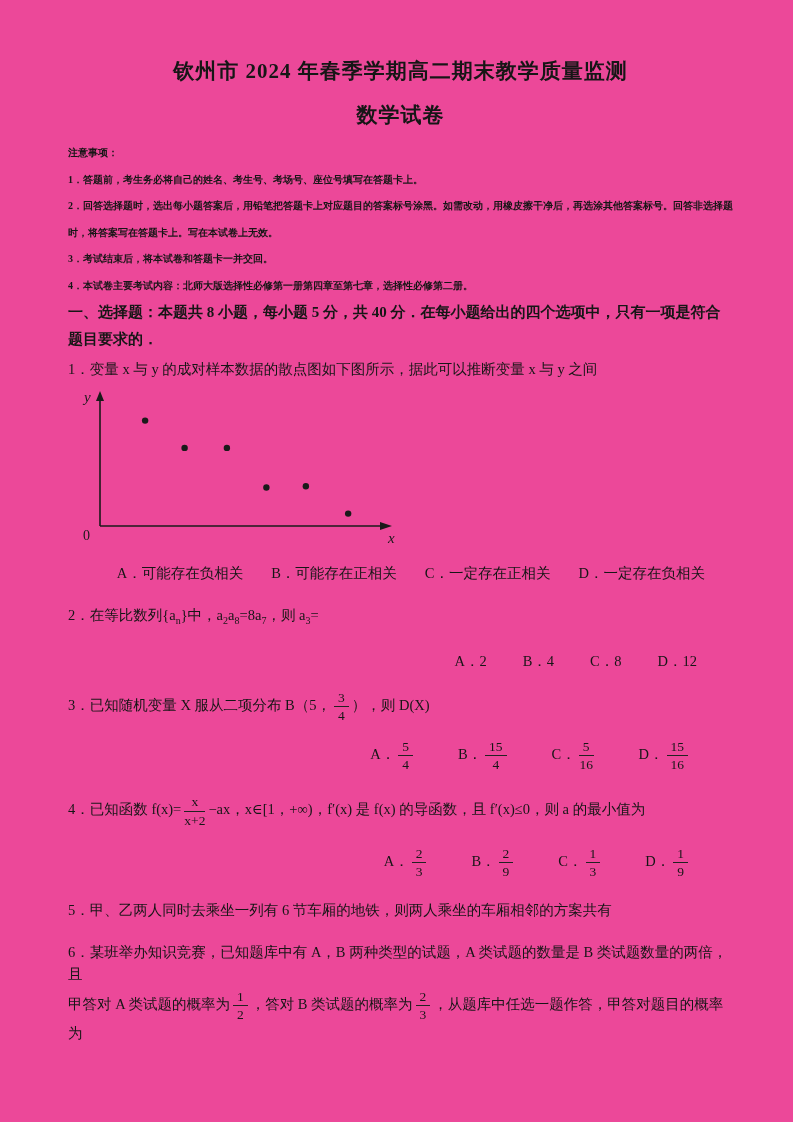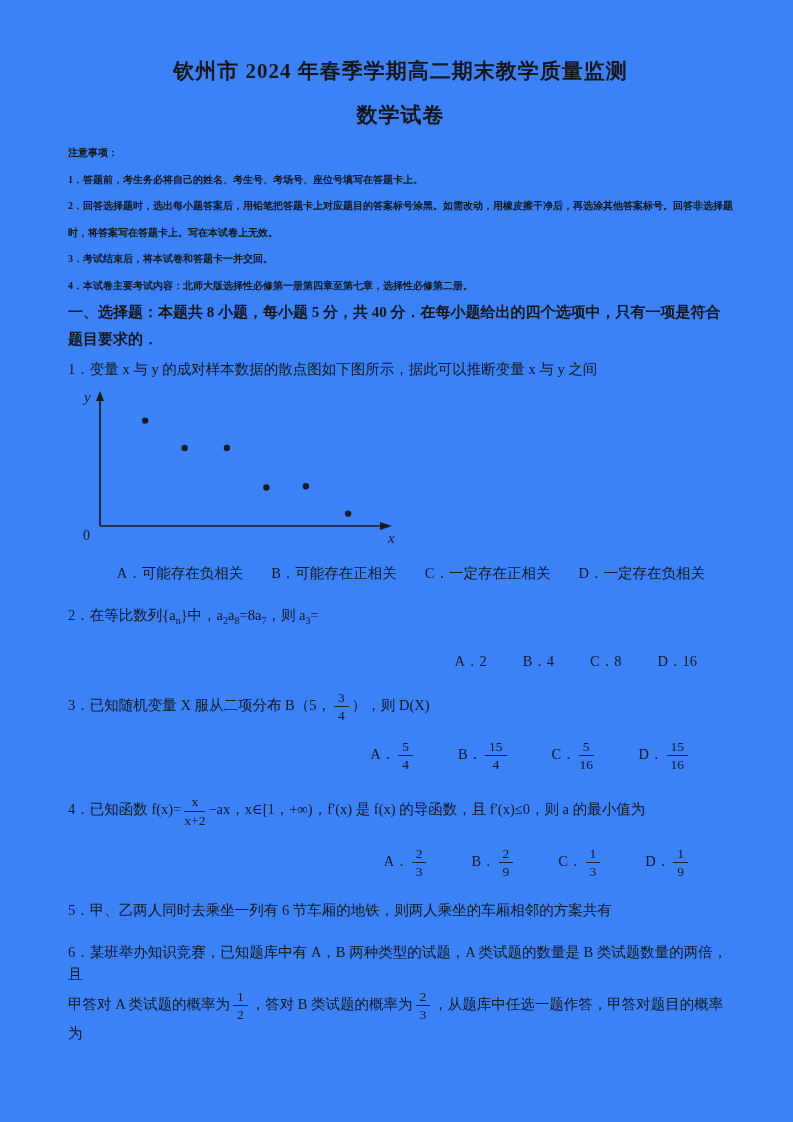--- a/index.html
+++ b/index.html
@@ -1,17 +1,17 @@
 <!DOCTYPE html>
 <html><head>
 <meta charset="utf-8">
 <style>
   html,body{margin:0;padding:0;background:#ffffff;}
   .page{
-    width:793px;height:1122px;background:#3b82f6;color:#161616;
+    width:793px;height:1122px;background:#ec4899;color:#161616;
     box-sizing:border-box;padding:56px 60px 0 68px;position:relative;
     font-family:"Liberation Serif","DejaVu Serif",serif;overflow:hidden;
   }
   .title{font-size:21px;font-weight:bold;text-align:center;line-height:30px;letter-spacing:1px;margin:0;}
   .title2{margin-top:14px;}
   .notice{margin-top:10px;}
   .notice p{margin:0;font-size:10px;font-weight:bold;line-height:26.5px;}
   .section-head{margin:0;font-size:15px;font-weight:bold;line-height:26.5px;}
   .stem{margin:0;font-size:14.5px;line-height:22px;}
   .opts{display:flex;align-items:center;font-size:14.5px;line-height:22px;margin:0;justify-content:flex-end;}
@@ -77,21 +77,21 @@
     <span class="opt">C．一定存在正相关</span>
     <span class="opt">D．一定存在负相关</span>
   </div>
 
   <p class="stem mt14"><span>2．在等比数列{a</span><sub>n</sub><span>}中，a</span><sub>2</sub><span>a</span><sub>8</sub><span>=8a</span><sub>7</sub><span>，则 a</span><sub>3</sub><span>=</span></p>
 
   <div class="opts gap-num mt24">
     <span class="opt">A．2</span>
     <span class="opt">B．4</span>
     <span class="opt">C．8</span>
-    <span class="opt">D．16</span>
+    <span class="opt">D．12</span>
   </div>
 
   <p class="stem mt18"><span>3．已知随机变量 X 服从二项分布 B（5，</span><span class="frac"><span class="fnum">3</span><span class="fden">4</span></span><span>），则 D(X)</span></p>
 
   <div class="opts gap-frac mt16">
     <span class="opt"><span>A．</span><span class="frac"><span class="fnum">5</span><span class="fden">4</span></span></span>
     <span class="opt"><span>B．</span><span class="frac"><span class="fnum">15</span><span class="fden">4</span></span></span>
     <span class="opt"><span>C．</span><span class="frac"><span class="fnum">5</span><span class="fden">16</span></span></span>
     <span class="opt"><span>D．</span><span class="frac"><span class="fnum">15</span><span class="fden">16</span></span></span>
   </div>

